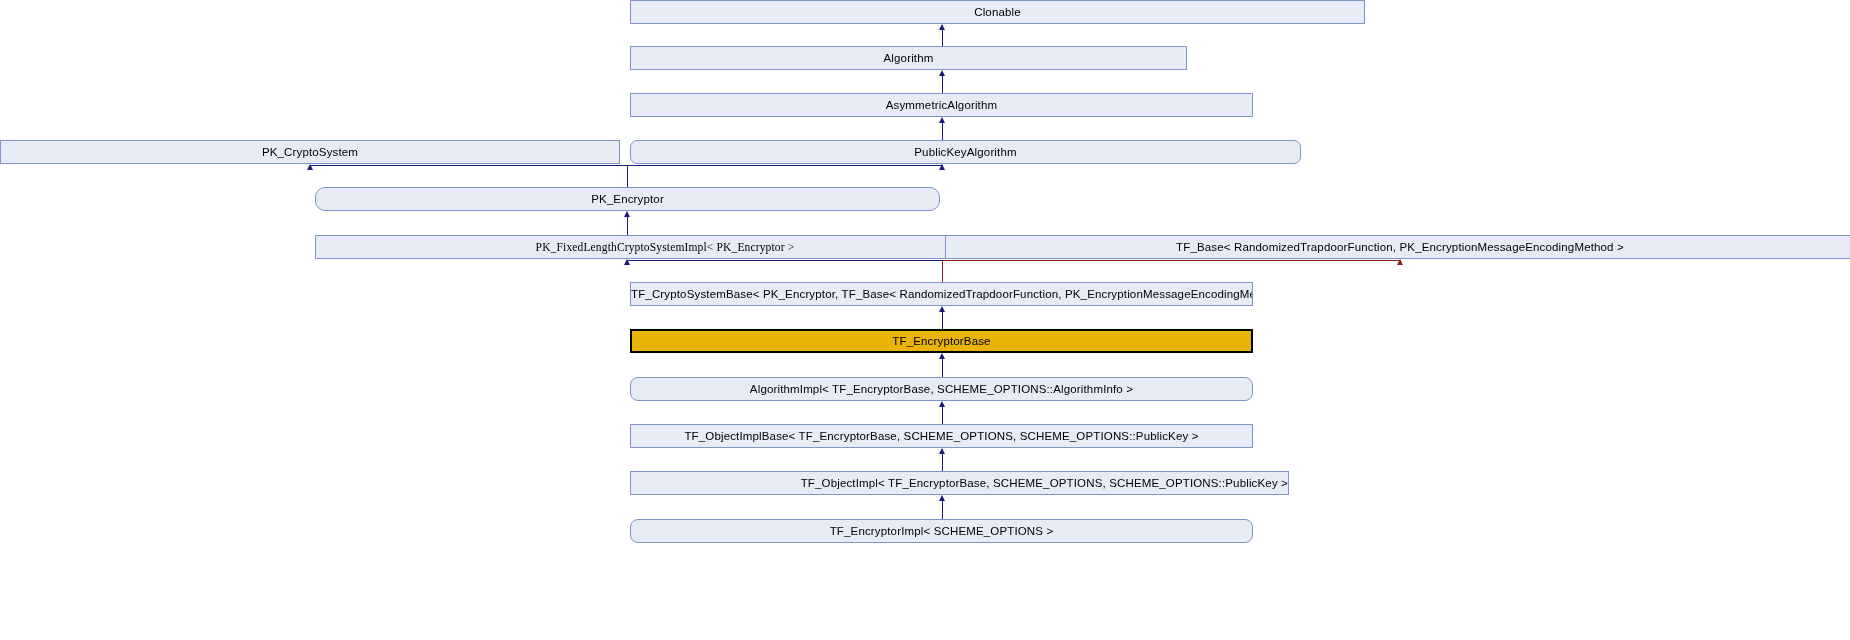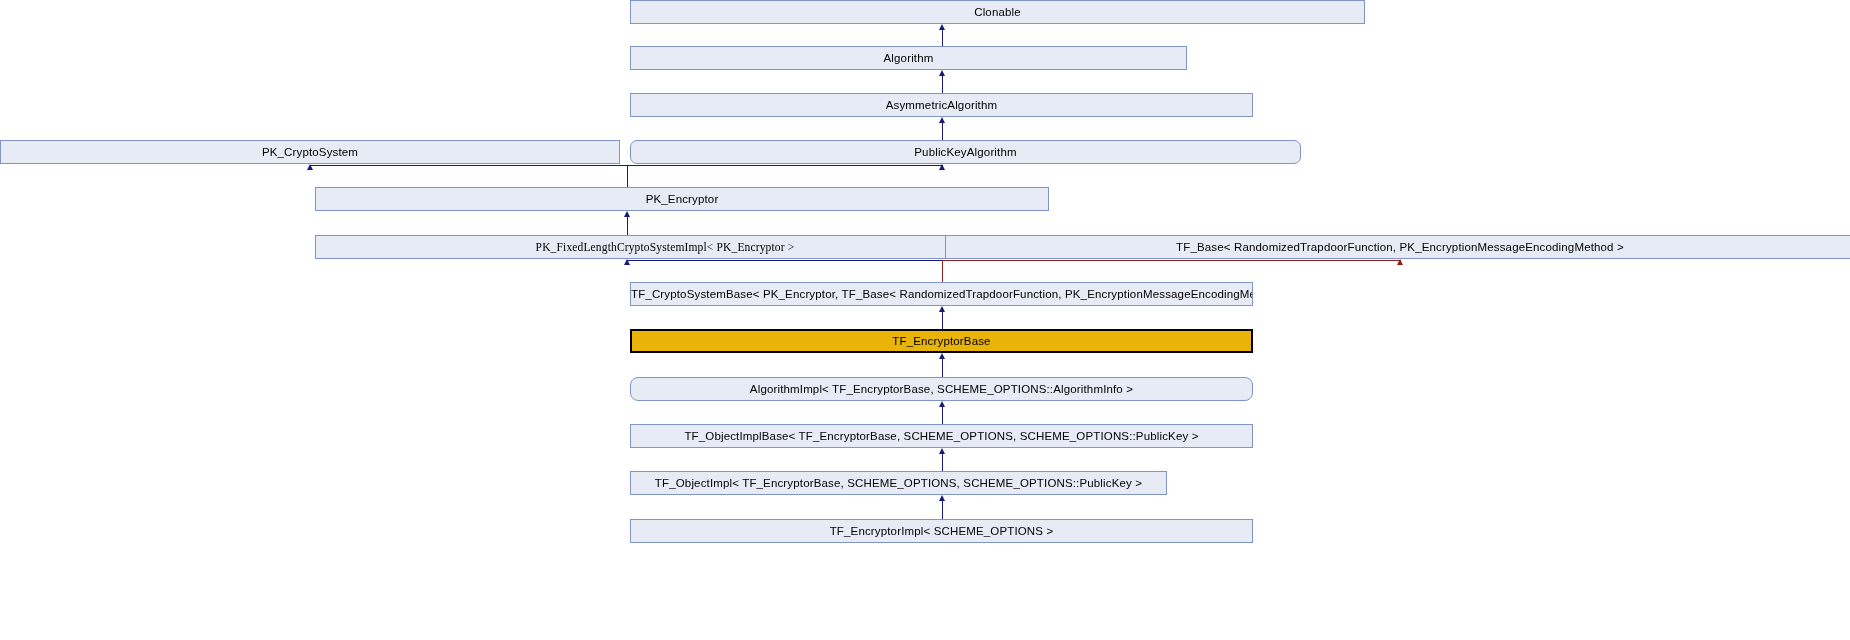--- a/index.html
+++ b/index.html
@@ -99,23 +99,23 @@
       <div class="arrowhead" style="left: 939px; top: 448px;"></div>
       <div class="edge-v" style="left: 942px; top: 500px; height: 19px;"></div>
       <div class="arrowhead" style="left: 939px; top: 495px;"></div>
     </div>
   <div id="node-layer">
       <div class="node" style="left: 630px; top: 0px; width: 735px;">Clonable</div>
       <div class="node" style="left: 630px; top: 46px; width: 557px;">Algorithm</div>
       <div class="node" style="left: 630px; top: 93px; width: 623px;">AsymmetricAlgorithm</div>
       <div class="node" style="left: 0px; top: 140px; width: 620px;">PK_CryptoSystem</div>
       <div class="node" style="left: 630px; top: 140px; width: 671px; border-radius: 7px;">PublicKeyAlgorithm</div>
-      <div class="node" style="left: 315px; top: 187px; width: 734px;">PK_Encryptor</div>
+      <div class="node" style="left: 315px; top: 187px; width: 625px; border-radius: 10px;">PK_Encryptor</div>
       <div class="node" style="left: 315px; top: 235px; width: 700px; font-family: Liberation Serif, serif;">PK_FixedLengthCryptoSystemImpl&lt; PK_Encryptor &gt;</div>
       <div class="node" style="left: 945px; top: 235px; width: 910px;">TF_Base&lt; RandomizedTrapdoorFunction, PK_EncryptionMessageEncodingMethod &gt;</div>
       <div class="node" style="left: 630px; top: 282px; width: 623px;">TF_CryptoSystemBase&lt; PK_Encryptor, TF_Base&lt; RandomizedTrapdoorFunction, PK_EncryptionMessageEncodingMethod &gt; &gt;</div>
       <div class="node current" style="left: 630px; top: 329px; width: 623px;">TF_EncryptorBase</div>
       <div class="node" style="left: 630px; top: 377px; width: 623px; border-radius: 8px;">AlgorithmImpl&lt; TF_EncryptorBase, SCHEME_OPTIONS::AlgorithmInfo &gt;</div>
       <div class="node" style="left: 630px; top: 424px; width: 623px;">TF_ObjectImplBase&lt; TF_EncryptorBase, SCHEME_OPTIONS, SCHEME_OPTIONS::PublicKey &gt;</div>
-      <div class="node" style="left: 630px; top: 471px; width: 537px;">TF_ObjectImpl&lt; TF_EncryptorBase, SCHEME_OPTIONS, SCHEME_OPTIONS::PublicKey &gt;</div>
-      <div class="node" style="left: 630px; top: 519px; width: 623px;">TF_EncryptorImpl&lt; SCHEME_OPTIONS &gt;</div>
+      <div class="node" style="left: 630px; top: 471px; width: 659px; text-align: right;">TF_ObjectImpl&lt; TF_EncryptorBase, SCHEME_OPTIONS, SCHEME_OPTIONS::PublicKey &gt;</div>
+      <div class="node" style="left: 630px; top: 519px; width: 623px; border-radius: 8px;">TF_EncryptorImpl&lt; SCHEME_OPTIONS &gt;</div>
     </div>
 </div>
 
 </body></html>

